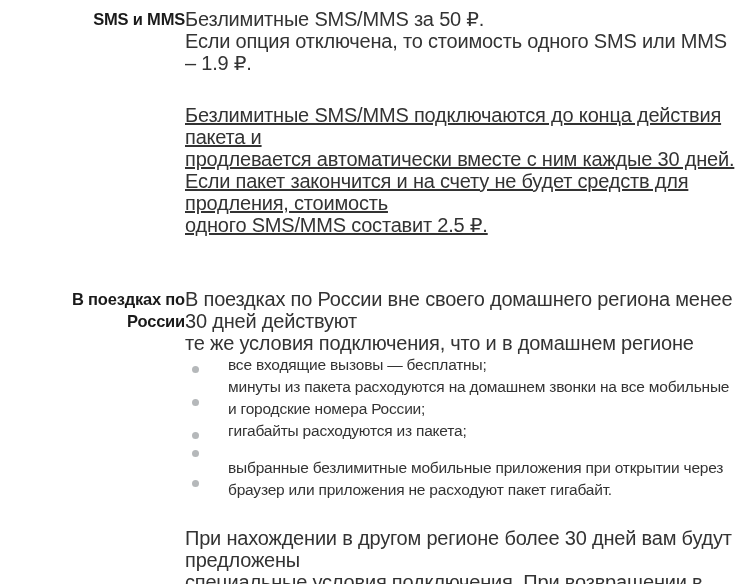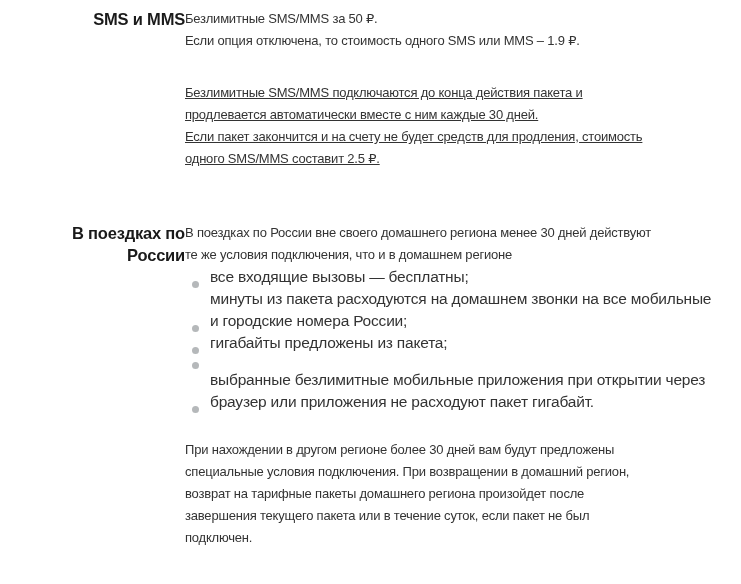--- a/index.html
+++ b/index.html
@@ -11,29 +11,29 @@
   .page { box-sizing: border-box; padding: 8px 4px 0 13px; }
   .section { display: flex; align-items: flex-start; }
   .section--travel { margin-top: 52px; }
   .label-col { width: 172px; flex-shrink: 0; }
   .section-label {
     margin: 0; font-size: 16.5px; line-height: 22px; font-weight: bold;
     color: #1a1a1a; letter-spacing: -0.2px; text-align: right;
   }
   .content-col { flex: 1; min-width: 0; }
   .para {
-    margin: 0; font-size: 13px; line-height: 22px; color: #333333;
+    margin: 0; font-size: 20px; line-height: 22px; color: #333333;
     letter-spacing: -0.2px; white-space: pre-line;
   }
   .para--spaced { margin-top: 30px; text-decoration: underline; }
   .para--outro  { margin-top: 26px; }
   .bullet-list { list-style: none; margin: 0; padding: 0; }
   .bullet-item {
-    display: flex; align-items: flex-end;
-    font-size: 15.5px; line-height: 22px; color: #333333; letter-spacing: -0.2px;
+    display: flex; align-items: center;
+    font-size: 15.5px; line-height: 22px; color: #333333; letter-spacing: -0.2px; gap: 18px;
   }
   .bullet-dot {
     width: 7px; height: 7px; border-radius: 50%;
     background: #b5b8ba; margin: 8px 11px 0 7px; flex-shrink: 0;
   }
   .bullet-text { white-space: pre-line; min-width: 0; }
 </style>
 </head>
 <body>
 
@@ -65,21 +65,21 @@
           <span class="bullet-dot"></span>
           <span class="bullet-text">все входящие вызовы — бесплатны;</span>
         </li>
         <li class="bullet-item">
           <span class="bullet-dot"></span>
           <span class="bullet-text">минуты из пакета расходуются на домашнем звонки на все мобильные
 и городские номера России;</span>
         </li>
         <li class="bullet-item">
           <span class="bullet-dot"></span>
-          <span class="bullet-text">гигабайты предложены из пакета;</span>
+          <span class="bullet-text">гигабайты расходуются из пакета;</span>
         </li>
         <li class="bullet-item">
           <span class="bullet-dot"></span>
         </li>
         <li class="bullet-item">
           <span class="bullet-dot"></span>
           <span class="bullet-text">выбранные безлимитные мобильные приложения при открытии через
 браузер или приложения не расходуют пакет гигабайт.</span>
         </li>
       </ul>

